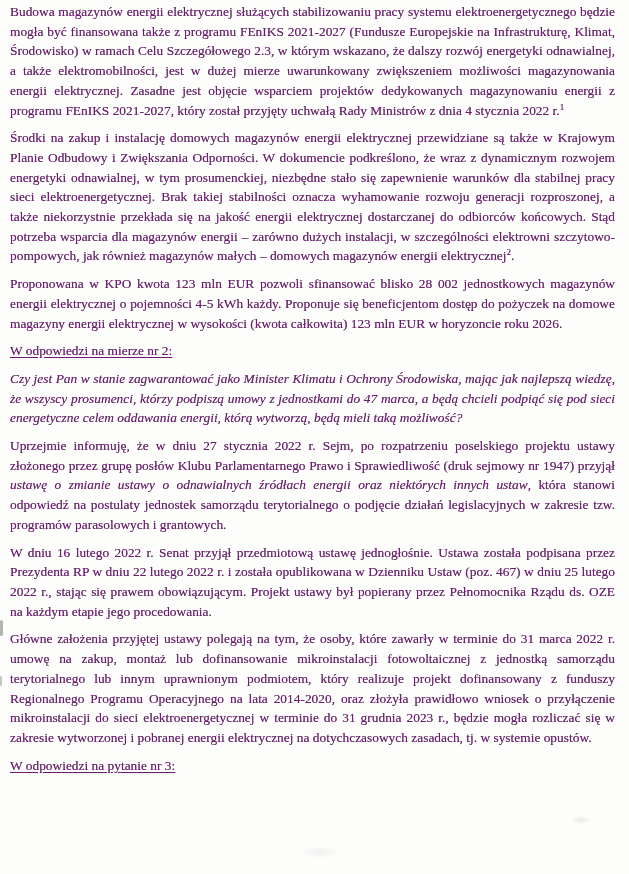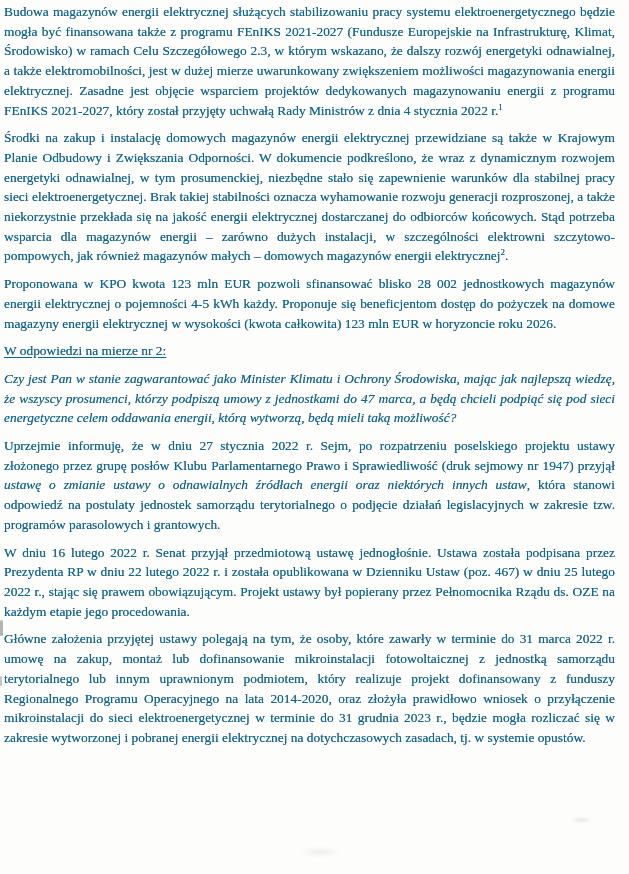--- a/index.html
+++ b/index.html
@@ -10,25 +10,25 @@
     width: 629px;
     height: 874px;
     overflow: hidden;
     background: #fdfdfc;
     position: relative;
   }
   .page {
     box-sizing: border-box;
     width: 629px;
     height: 874px;
-    padding: 2px 14px 0 4px;
+    padding: 2px 14px 0 10px;
     font-family: "Liberation Serif", "DejaVu Serif", serif;
     font-size: 13.4px;
     line-height: 19.7px;
-    color: #0369a1;
+    color: #701a75;
     text-align: justify;
     text-shadow: 0 0 0.4px rgba(20,20,20,0.55); 
   }
   .para {
     margin: 0 0 8px 0;
   }
   .para:last-child {
     margin-bottom: 0;
   }
   .heading .underline {
@@ -85,19 +85,20 @@
   <p class="para heading"><span class="underline">W odpowiedzi na mierze nr 2:</span></p>
 
   <p class="para question">Czy jest Pan w stanie zagwarantować jako Minister Klimatu i Ochrony Środowiska, mając jak najlepszą wiedzę, że wszyscy prosumenci, którzy podpiszą umowy z jednostkami do 47 marca, a będą chcieli podpiąć się pod sieci energetyczne celem oddawania energii, którą wytworzą, będą mieli taką możliwość?</p>
 
   <p class="para"><span>Uprzejmie informuję, że w dniu 27 stycznia 2022 r. Sejm, po rozpatrzeniu poselskiego projektu ustawy złożonego przez grupę posłów Klubu Parlamentarnego Prawo i Sprawiedliwość (druk sejmowy nr 1947) przyjął </span><span class="italic">ustawę o zmianie ustawy o odnawialnych źródłach energii oraz niektórych innych ustaw</span><span>, która stanowi odpowiedź na postulaty jednostek samorządu terytorialnego o podjęcie działań legislacyjnych w zakresie tzw. programów parasolowych i grantowych.</span></p>
 
   <p class="para">W dniu 16 lutego 2022 r. Senat przyjął przedmiotową ustawę jednogłośnie. Ustawa została podpisana przez Prezydenta RP w dniu 22 lutego 2022 r. i została opublikowana w Dzienniku Ustaw (poz. 467) w dniu 25 lutego 2022 r., stając się prawem obowiązującym. Projekt ustawy był popierany przez Pełnomocnika Rządu ds. OZE na każdym etapie jego procedowania.</p>
 
   <p class="para">Główne założenia przyjętej ustawy polegają na tym, że osoby, które zawarły w terminie do 31 marca 2022 r. umowę na zakup, montaż lub dofinansowanie mikroinstalacji fotowoltaicznej z jednostką samorządu terytorialnego lub innym uprawnionym podmiotem, który realizuje projekt dofinansowany z funduszy Regionalnego Programu Operacyjnego na lata 2014-2020, oraz złożyła prawidłowo wniosek o przyłączenie mikroinstalacji do sieci elektroenergetycznej w terminie do 31 grudnia 2023 r., będzie mogła rozliczać się w zakresie wytworzonej i pobranej energii elektrycznej na dotychczasowych zasadach, tj. w systemie opustów.</p>
 
+  <p class="para heading"><span class="underline">W odpowiedzi na pytanie nr 3:</span></p>
 
 </div>
 
 <div class="artifact artifact-edge-1"></div>
 <div class="artifact artifact-edge-2"></div>
 <div class="artifact artifact-blob-1"></div>
 <div class="artifact artifact-blob-2"></div>
 
 </body></html>

